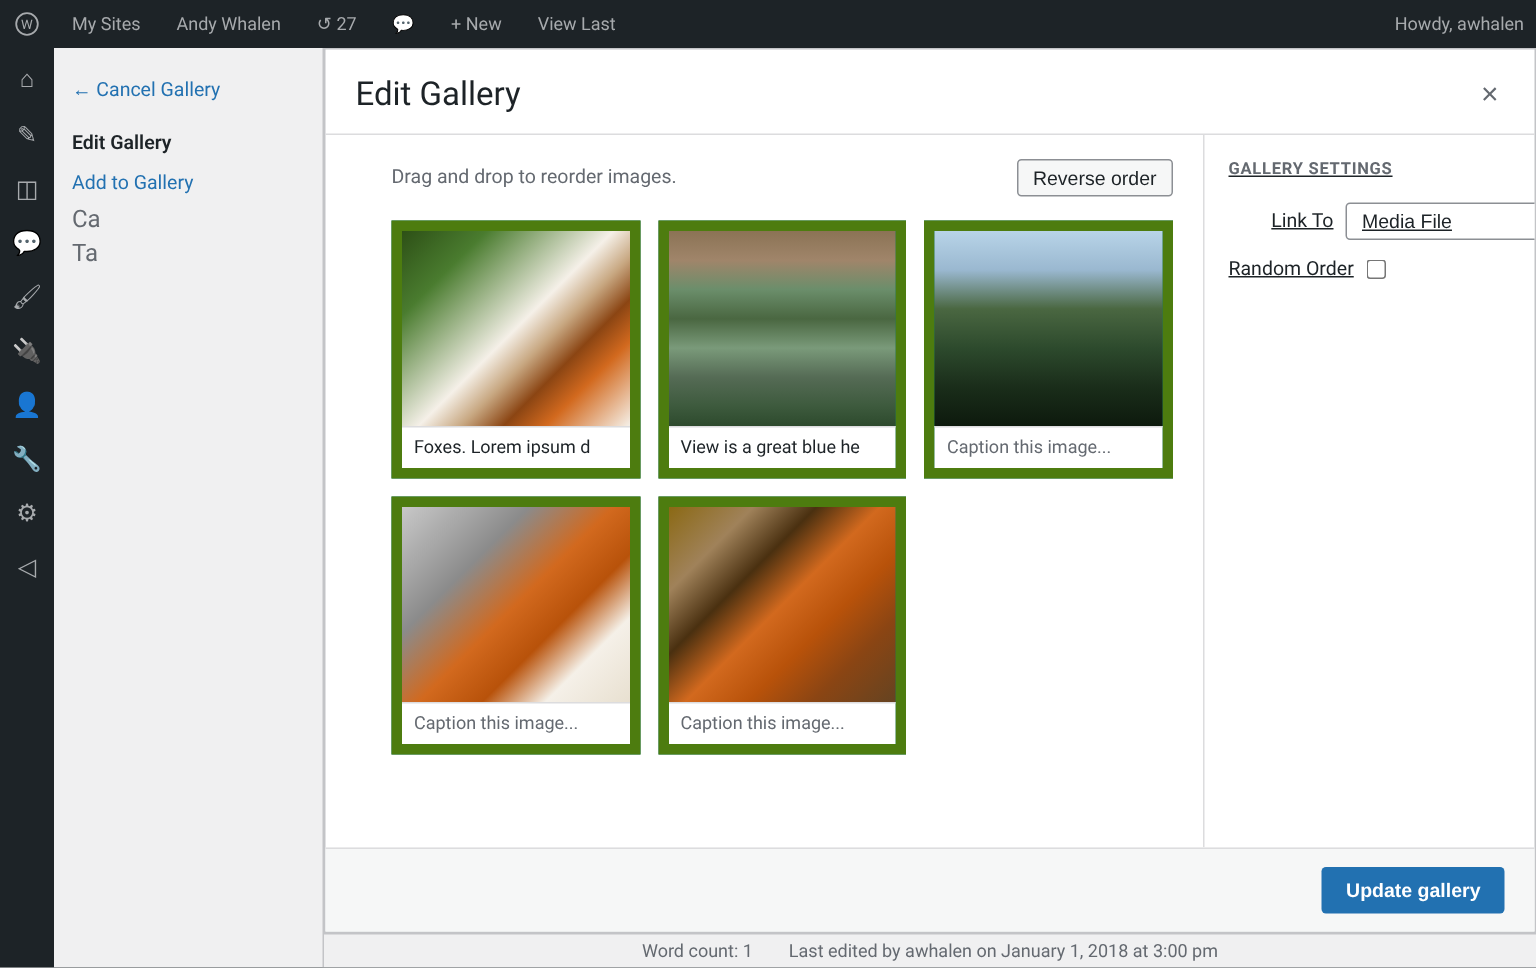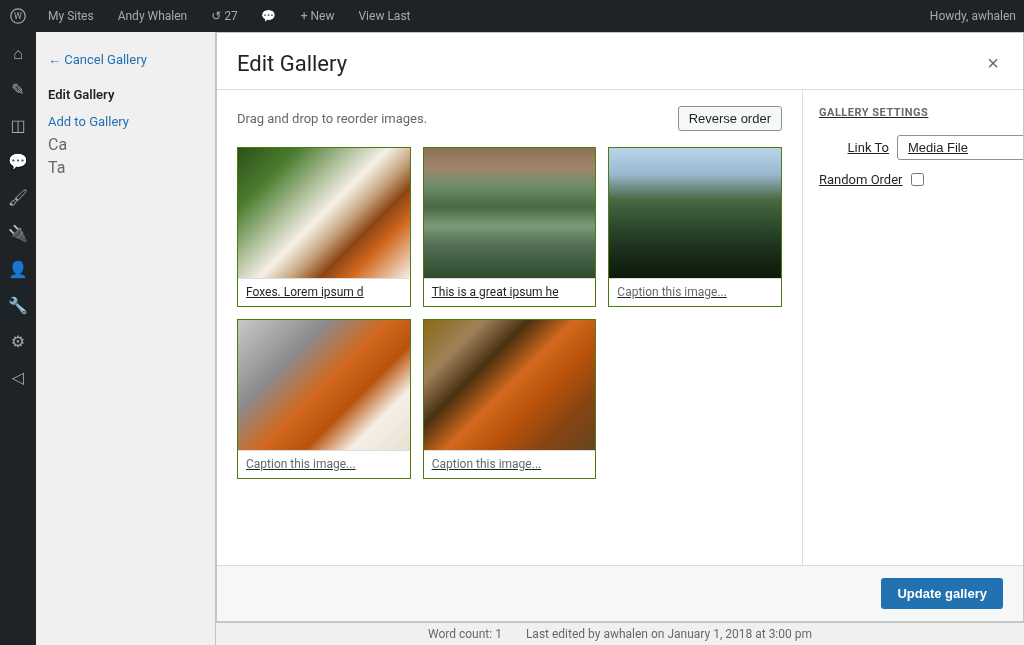--- a/index.html
+++ b/index.html
@@ -121,20 +121,21 @@
       background: none;
       border: none;
       padding: 4px;
       line-height: 1;
     }
 
     .modal-body {
       display: flex;
       flex: 1;
       overflow: hidden;
+      margin-left: 24px;
     }
 
     
     .gallery-edit-area {
       flex: 1;
       padding: 16px 20px;
       overflow-y: auto;
       border-right: 1px solid #dcdcde;
     }
 
@@ -159,25 +160,24 @@
     }
 
     
     .image-grid {
       display: grid;
       grid-template-columns: repeat(3, 1fr);
       gap: 12px;
     }
 
     .image-item {
-      border: 1px solid #4d7c0f;
+      border: 7px solid #4d7c0f;
       background: #0f766e;
       cursor: pointer;
       position: relative;
-      text-decoration: underline;
     }
 
     .image-thumb {
       width: 100%;
       height: 130px;
       object-fit: cover;
       display: block;
       overflow: hidden;
       position: relative;
     }
@@ -365,21 +365,21 @@
 
           <div class="image-grid">
 
             <div class="image-item">
               <div class="image-thumb img-foxes1"></div>
               <div class="image-caption has-text">Foxes. Lorem ipsum d</div>
             </div>
 
             <div class="image-item">
               <div class="image-thumb img-heron"></div>
-              <div class="image-caption has-text">This is a great ipsum he</div>
+              <div class="image-caption has-text">View is a great blue he</div>
             </div>
 
             <div class="image-item">
               <div class="image-thumb img-tree"></div>
               <div class="image-caption">Caption this image...</div>
             </div>
 
             <div class="image-item">
               <div class="image-thumb img-foxes2"></div>
               <div class="image-caption">Caption this image...</div>

